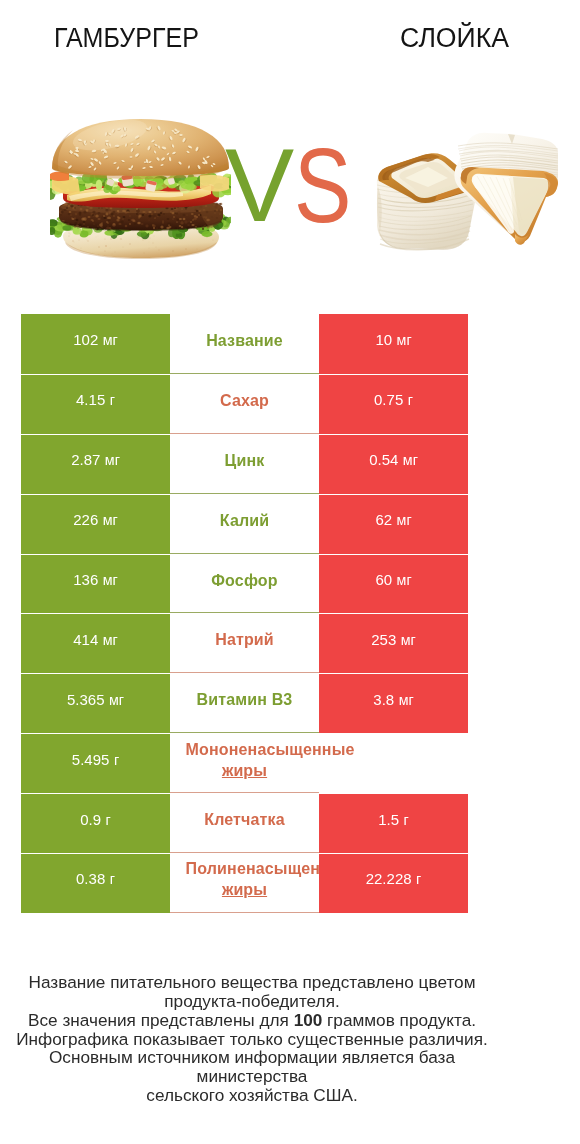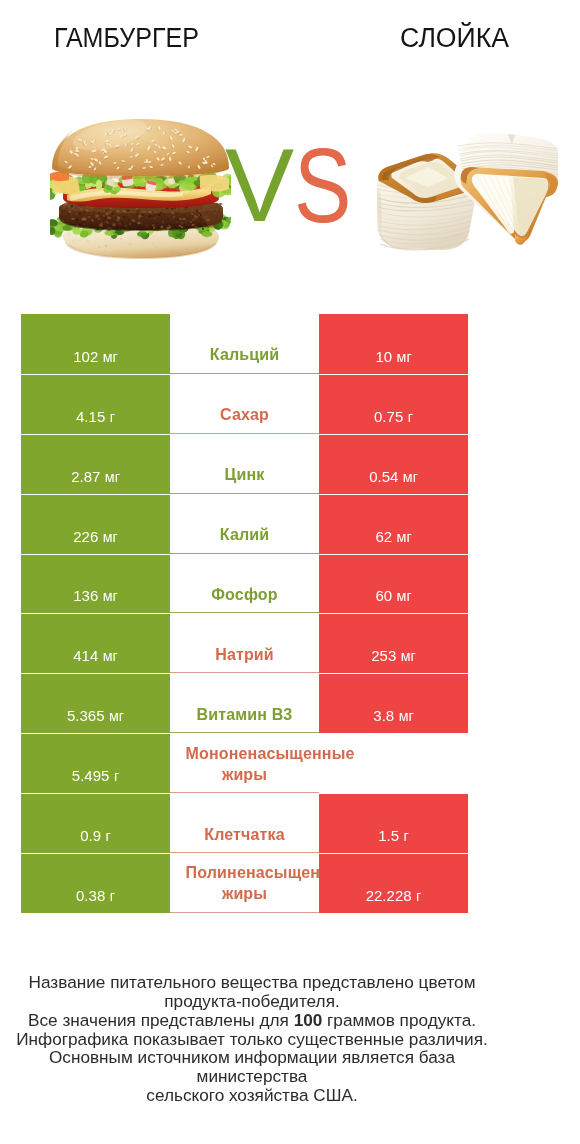--- a/index.html
+++ b/index.html
@@ -30,31 +30,31 @@
   }
   .vs span{position:absolute;display:block;line-height:1;}
   .vs .v{color:#76a22e;font-size:104px;left:225px;top:132.5px;
          transform:scaleX(0.997);transform-origin:0 0;}
   .vs .s{color:#e2694a;font-size:106px;left:293.5px;top:132px;
          transform:scaleX(0.812);transform-origin:0 0;}
 
   
   .table{position:absolute;left:21px;top:314px;width:537px;}
   .row{display:flex;height:59.9px;position:relative;}
-  .cell{display:flex;align-items:flex-end;justify-content:center;width:149px;box-sizing:border-box;position:relative;padding-bottom:9px;}
+  .cell{display:flex;align-items:center;justify-content:center;width:149px;box-sizing:border-box;position:relative;padding-bottom:9px;}
   .cL{background:#81a62e;color:#ffffff;z-index:2;}
   .cR{background:#ef4444;color:#ffffff;z-index:2;}
   .cM{background:#ffffff;padding-left:15.6px;padding-right:15.6px;}
   .val{font-size:15px;font-weight:400;white-space:nowrap;letter-spacing:0px;}
   .val .u{font-size:14.3px;font-weight:400;margin-left:3.3px;}
   .lab{font-size:16px;font-weight:700;text-align:center;line-height:21px;white-space:nowrap;letter-spacing:0.15px;position:relative;top:1.5px;display:block;width:100%;}
   .lab.green{color:#7d9e32;}
   .lab.orange{color:#d36a4c;}
   .lab.two{white-space:nowrap;}
-  .lab.two .l2{display:block;}
+  .lab.two .l2{display:block;text-decoration:underline;}
 
   .row:not(:first-child) .cL,.row:not(:first-child) .cR{border-top:1px solid #ffffff;}
 
   
   .footer{
     position:absolute;left:0;top:972.8px;width:504px;text-align:center;
     font-size:17.2px;color:#2b2b2b;line-height:18.92px;letter-spacing:0px;
   }
   .footer b{font-weight:700;}
 </style>
@@ -1006,21 +1006,21 @@
       <span class="v">V</span>
       <span class="s">S</span>
     </div>
 
   <div class="table">
       <div class="row">
         <div class="cell cL">
           <span class="val">102<span class="u"> мг</span></span>
         </div>
         <div class="cell cM" style="border-bottom:1px solid #9aab62">
-          <span class="lab green">Кальций</span>
+          <span class="lab green">Название</span>
         </div>
         <div class="cell cR">
           <span class="val">10<span class="u"> мг</span></span>
         </div>
       </div>
       <div class="row">
         <div class="cell cL">
           <span class="val">4.15<span class="u"> г</span></span>
         </div>
         <div class="cell cM" style="border-bottom:1px solid #d9a08e">

